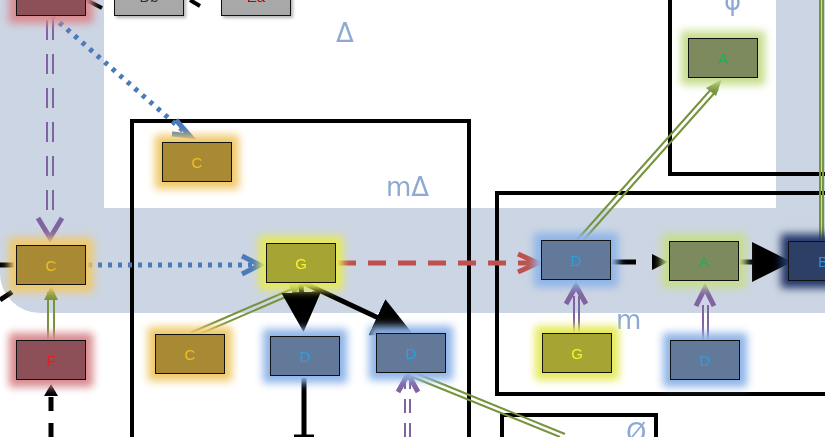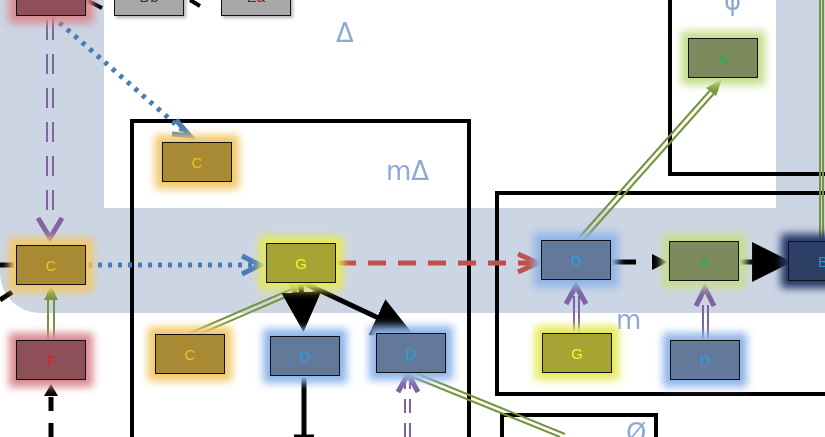--- a/index.html
+++ b/index.html
@@ -18,21 +18,21 @@
 <div class="region" style="left:0;top:0;width:104px;height:310px;background:#ccd5e3;border-bottom-left-radius:40px;"></div>
 <div class="region" style="left:0;top:208px;width:825px;height:105px;background:#ccd5e3;border-bottom-left-radius:40px;"></div>
 <div class="region" style="left:776px;top:0;width:49px;height:210px;background:#ccd5e3;"></div>
 
 <div class="frame" style="left:130px;top:119px;width:341px;height:330px;"></div>
 <div class="frame" style="left:495px;top:191px;width:340px;height:205px;"></div>
 <div class="frame" style="left:668px;top:-10px;width:170px;height:186px;"></div>
 <div class="frame" style="left:500px;top:413px;width:158px;height:40px;"></div>
 
 <div class="label" style="left:336px;top:18px;">Δ</div>
-<div class="label" style="left:386px;top:156px;">mΔ</div>
+<div class="label" style="left:386px;top:172px;">mΔ</div>
 <div class="label" style="left:616px;top:305px;">m</div>
 <div class="label" style="left:724px;top:-14px;">φ</div>
 <div class="label" style="left:626px;top:418px;">Ø</div>
 
 <svg class="overlay" width="825" height="437">
   <defs>
     <marker id="blk" markerWidth="8" markerHeight="8" refX="6" refY="4" orient="auto">
         <path d="M0,0 L8,4 L0,8 z" fill="#000"></path>
       </marker>
     <marker id="grn" markerWidth="8" markerHeight="8" refX="6" refY="4" orient="auto">

